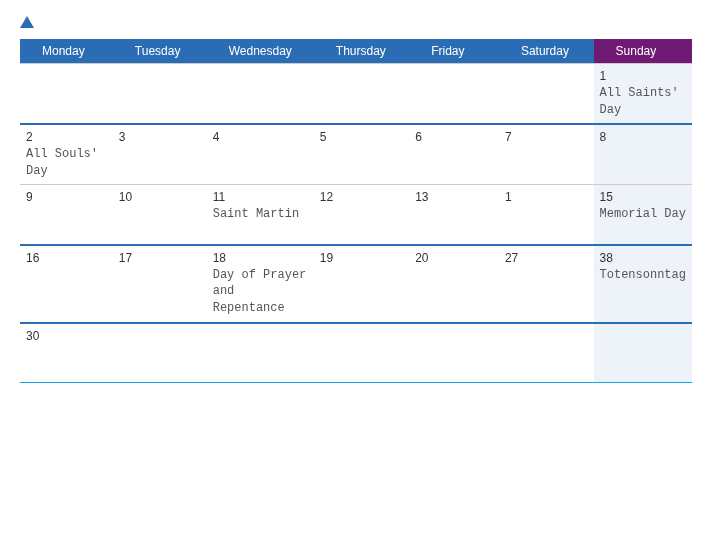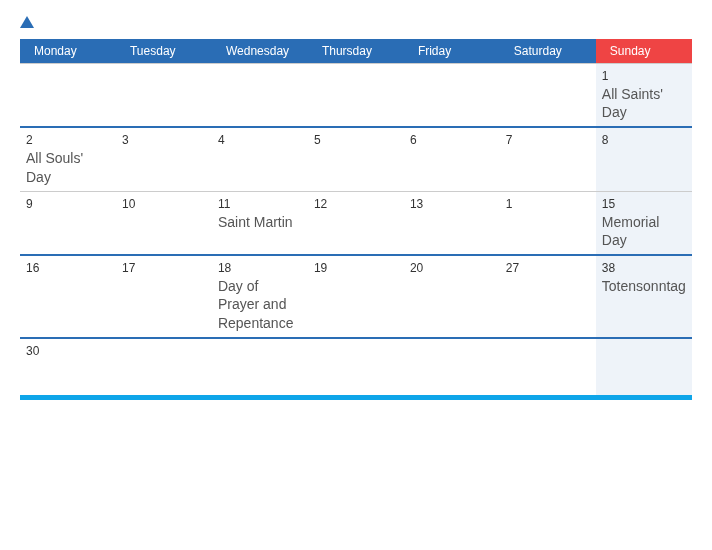--- a/index.html
+++ b/index.html
@@ -67,26 +67,26 @@
     
     .calendar {
       width: 100%;
       border-collapse: collapse;
     }
     .calendar thead tr th {
       background: #2a6db5;
       color: #fff;
       font-size: 12px;
       font-weight: normal;
-      padding: 5px 14px;
+      padding: 5px 22px;
       text-align: left;
       border: none;
     }
     .calendar thead tr th:last-child {
-      background: #ef4444;
+      background: #701a75;
     }
     .calendar tbody tr td {
       vertical-align: top;
       padding: 5px 6px;
       font-size: 12px;
       color: #333;
       border-top: 1px solid #ccc;
       height: 60px;
       width: 14.28%;
       background: #fff;
@@ -100,27 +100,28 @@
     .calendar tbody tr td.sunday-empty {
       background: #eef3f9;
     }
     .day-num {
       font-size: 12px;
       color: #333;
       display: block;
       margin-bottom: 2px;
     }
     .day-event {
-      font-size: 14px;
+      font-size: 12px;
       color: #555;
       line-height: 1.3;
+      font-family: Liberation Mono, monospace;
     }
     .last-row td {
       height: 40px;
-      border-bottom: 5px solid #0ea5e9;
+      border-bottom: 1px solid #0ea5e9;
     }
     
     .blue-bottom td {
       border-bottom: 2px solid #2a6db5 !important;
     }
   </style>
 </head>
 <body>
 
 <div class="page">

